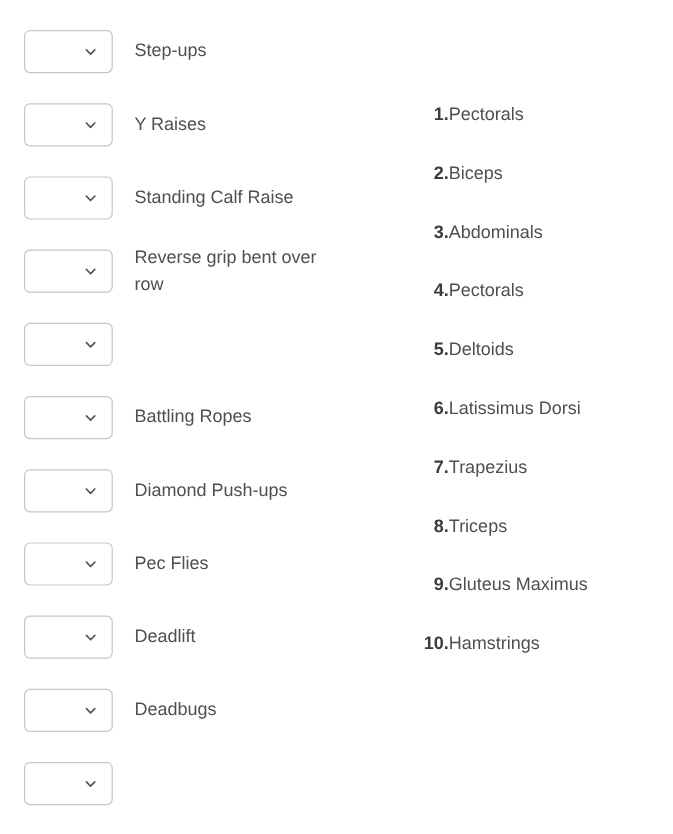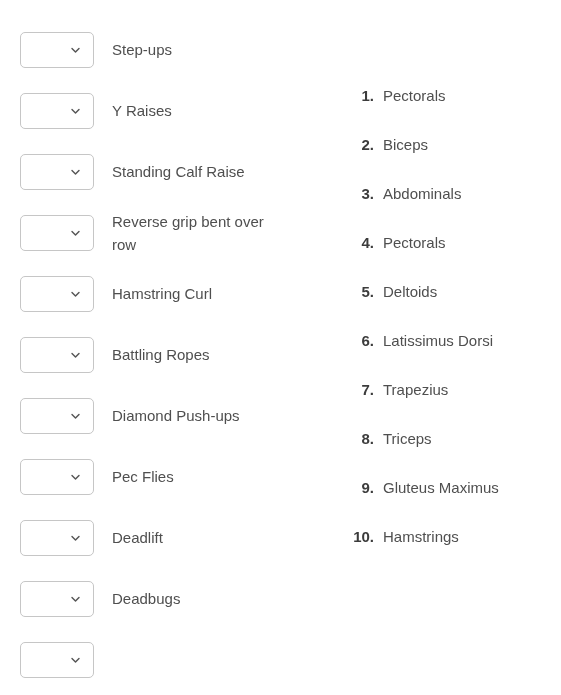--- a/index.html
+++ b/index.html
@@ -21,21 +21,21 @@
     height: 695px;
     background: #ffffff;
   }
 
   
   .exercise-column {
     position: absolute;
     left: 0;
     top: 0;
     width: 320px;
-    padding-top: 19px;
+    padding-top: 12px;
     box-sizing: border-box;
   }
 
   .exercise-row {
     display: flex;
     align-items: center;
     height: 61px;
   }
 
   .select-wrap {
@@ -106,21 +106,20 @@
   .muscle-number {
     flex: 0 0 auto;
     width: 38px;
     text-align: right;
     font-size: 15px;
     font-weight: bold;
     color: #3c3c3c;
   }
 
   .muscle-label {
-    margin-left: 9px;
     font-size: 15px;
     color: #4f4f4f;
     white-space: nowrap;
   }
 </style>
 </head>
 <body>
 
 <div class="page">
 
@@ -186,21 +185,20 @@
       <div class="select-wrap">
         <div class="select-box">
           <span class="select-value"></span>
           <span class="chevron">
             <svg viewBox="0 0 13 13">
                 <path d="M3 5 L6.5 8.6 L10 5" fill="none" stroke="#555555" stroke-width="1.4" stroke-linecap="round" stroke-linejoin="round"></path>
               </svg>
           </span>
         </div>
       </div>
-      <div class="exercise-label">Hamstring Curl</div>
     </div>
 
     <div class="exercise-row">
       <div class="select-wrap">
         <div class="select-box">
           <span class="select-value"></span>
           <span class="chevron">
             <svg viewBox="0 0 13 13">
                 <path d="M3 5 L6.5 8.6 L10 5" fill="none" stroke="#555555" stroke-width="1.4" stroke-linecap="round" stroke-linejoin="round"></path>
               </svg>

